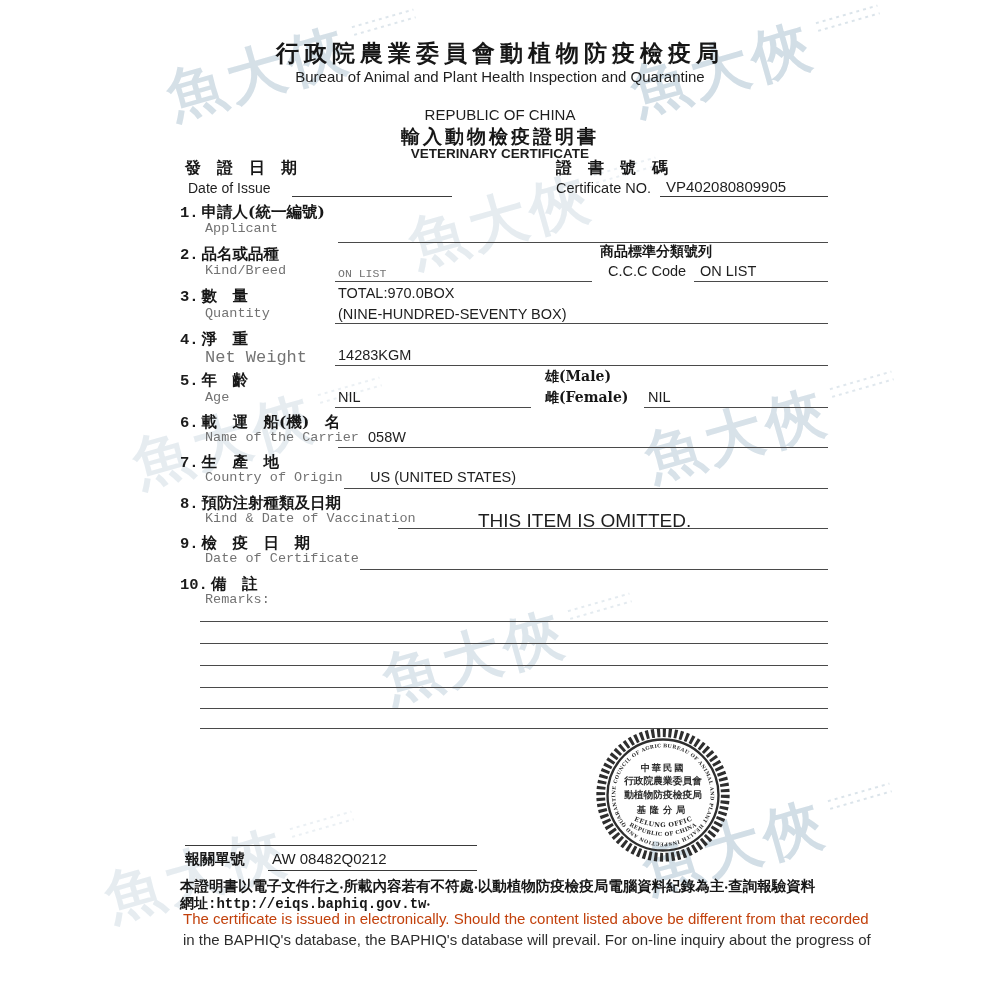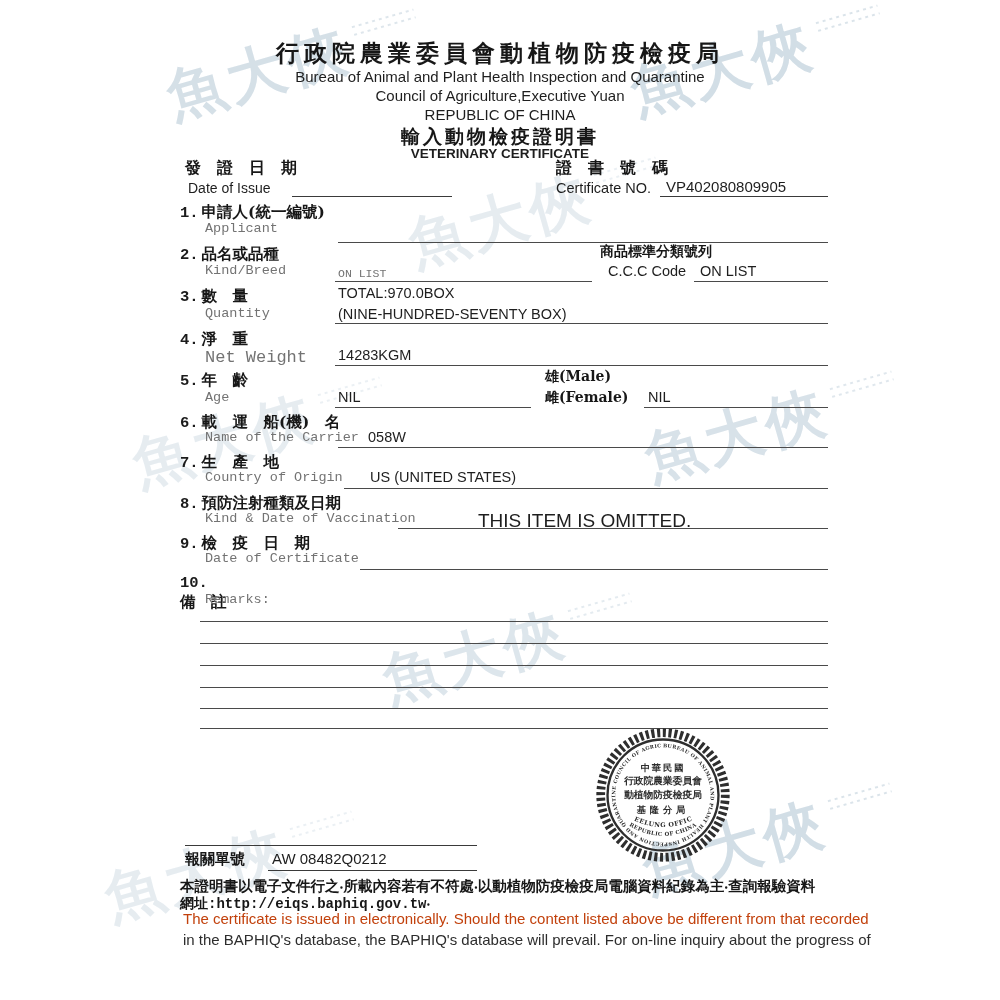--- a/index.html
+++ b/index.html
@@ -40,21 +40,20 @@
   <div class="wm" style="left:622px; top:58px;  opacity:.8;"><span>魚大俠</span><span class="wm-sub"></span></div>
   <div class="wm" style="left:400px; top:210px; opacity:.45;"><span>魚大俠</span><span class="wm-sub"></span></div>
   <div class="wm" style="left:124px; top:430px; opacity:.45;"><span>魚大俠</span><span class="wm-sub"></span></div>
   <div class="wm" style="left:636px; top:424px; opacity:.7;"><span>魚大俠</span><span class="wm-sub"></span></div>
   <div class="wm" style="left:374px; top:646px; opacity:.6;"><span>魚大俠</span><span class="wm-sub"></span></div>
   <div class="wm" style="left:96px;  top:864px; opacity:.45;"><span>魚大俠</span><span class="wm-sub"></span></div>
   <div class="wm" style="left:634px; top:836px; opacity:.8;"><span>魚大俠</span><span class="wm-sub"></span></div>
 
   <div class="hdr zh" style="top:38px;  font-size:23px; letter-spacing:5px;">行政院農業委員會動植物防疫檢疫局</div>
   <div class="hdr sans" style="top:68px;  font-size:15px;">Bureau of Animal and Plant Health Inspection and Quarantine</div>
-  <div class="hdr sans" style="top:87px;  font-size:15px;">Council of Agriculture,Executive Yuan</div>
   <div class="hdr sans" style="top:106px; font-size:15px;">REPUBLIC OF CHINA</div>
   <div class="hdr zh" style="top:124px; font-size:19px; letter-spacing:3px;">輸入動物檢疫證明書</div>
   <div class="hdr sans" style="top:146px; font-size:13.5px; font-weight:bold;">VETERINARY CERTIFICATE</div>
 
   <div class="abs zh" style="left:185px; top:158px; font-size:16px;">發　證　日　期</div>
   <div class="abs sans" style="left:188px; top:180px; font-size:14px;">Date of Issue</div>
   <div class="abs sans" style="left:300px; top:178px; font-size:14.5px;"></div>
   <div class="ul" style="left:292px; top:196px; width:160px;"></div>
 
   <div class="abs zh" style="left:556px; top:158px; font-size:16px;">證　書　號　碼</div>
@@ -137,21 +136,21 @@
   <div class="ul soft" style="left:398px; top:528px; width:430px;"></div>
 
   <div class="abs labelrow" style="left:180px; top:533px; font-size:15.5px;">
     <span class="fieldno">9.</span>
     <span class="zh">檢　疫　日　期</span>
   </div>
   <div class="abs mono" style="left:205px; top:551px; font-size:13.5px;">Date of Certificate</div>
   <div class="abs sans" style="left:370px; top:550px; font-size:14.5px;"></div>
   <div class="ul soft" style="left:360px; top:569px; width:468px;"></div>
 
-  <div class="abs labelrow" style="left:180px; top:574px; font-size:15.5px;flex-direction:column;">
+  <div class="abs labelrow" style="left:180px; top:574px; font-size:15.5px;">
     <span class="fieldno">10.</span>
     <span class="zh">備　註</span>
   </div>
   <div class="abs mono" style="left:205px; top:592px; font-size:13.5px;">Remarks:</div>
 
   <div class="ul soft" style="left:200px; top:621px; width:628px;"></div>
   <div class="ul soft" style="left:200px; top:643px; width:628px;"></div>
   <div class="ul soft" style="left:200px; top:665px; width:628px;"></div>
   <div class="ul soft" style="left:200px; top:687px; width:628px;"></div>
   <div class="ul soft" style="left:200px; top:708px; width:628px;"></div>

